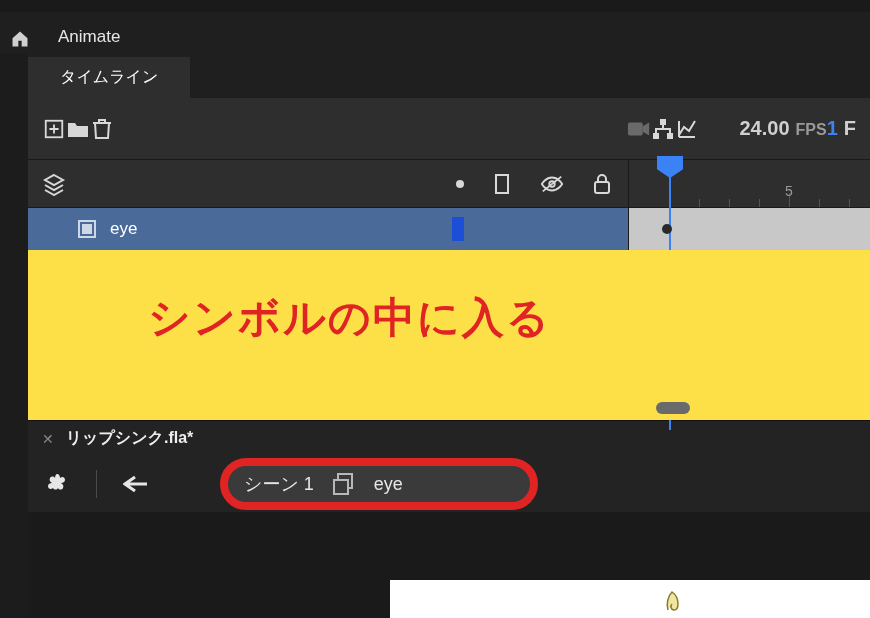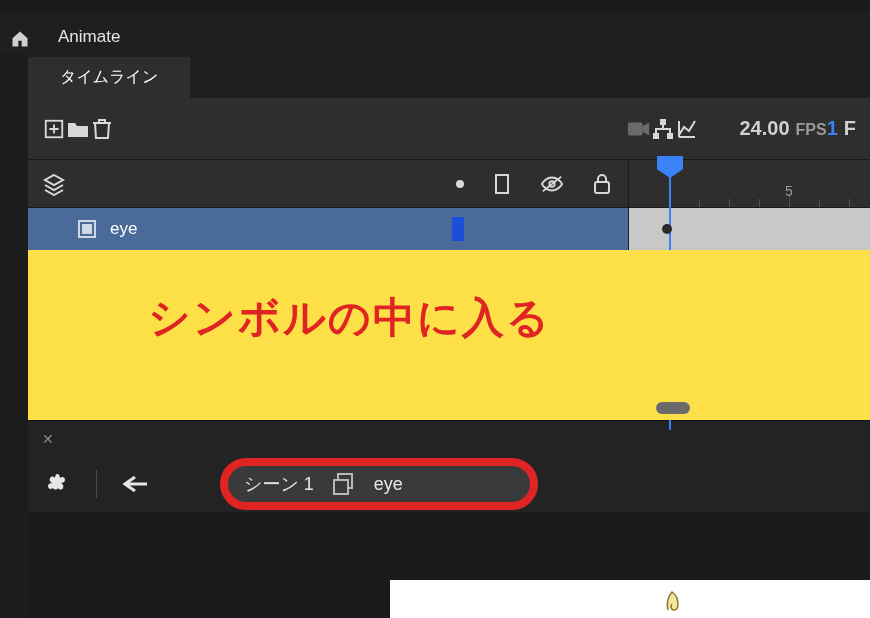--- a/index.html
+++ b/index.html
@@ -276,20 +276,21 @@
     </div>
   </div>
 
   <div class="empty-area">
     <div class="annotation">シンボルの中に入る</div>
     <div class="scroll-thumb"></div>
   </div>
 
   <div class="doc-tabs">
     <span class="close-x">✕</span>
+    <span class="doc-name">リップシンク.fla*</span>
   </div>
 
   <div class="breadcrumb-bar">
     <div class="bc-icon">
       <svg width="26" height="26" viewBox="0 0 26 26">
           <path d="M13 3c2 0 3 2 3 4 2-2 5-1 5 2 0 2-2 3-4 3 2 1 3 3 2 5-1 2-4 2-5 0-1 2-4 2-5 0-2 2-5 1-5-2 0-2 2-3 4-3-2-1-3-3-2-5 1-2 4-2 5 0 0-2 1-4 2-4z" fill="#e6e6e6"></path>
         </svg>
     </div>
     <div style="width:1px;height:28px;background:#4a4a4a"></div>
     <div class="bc-icon">

